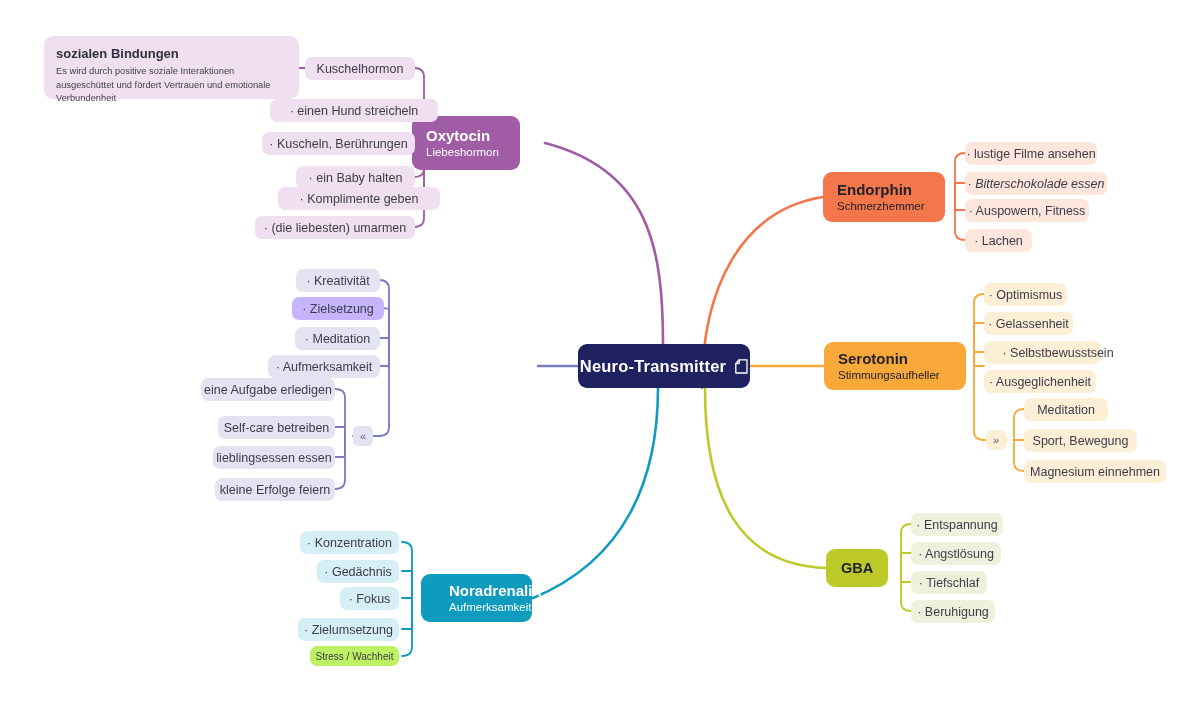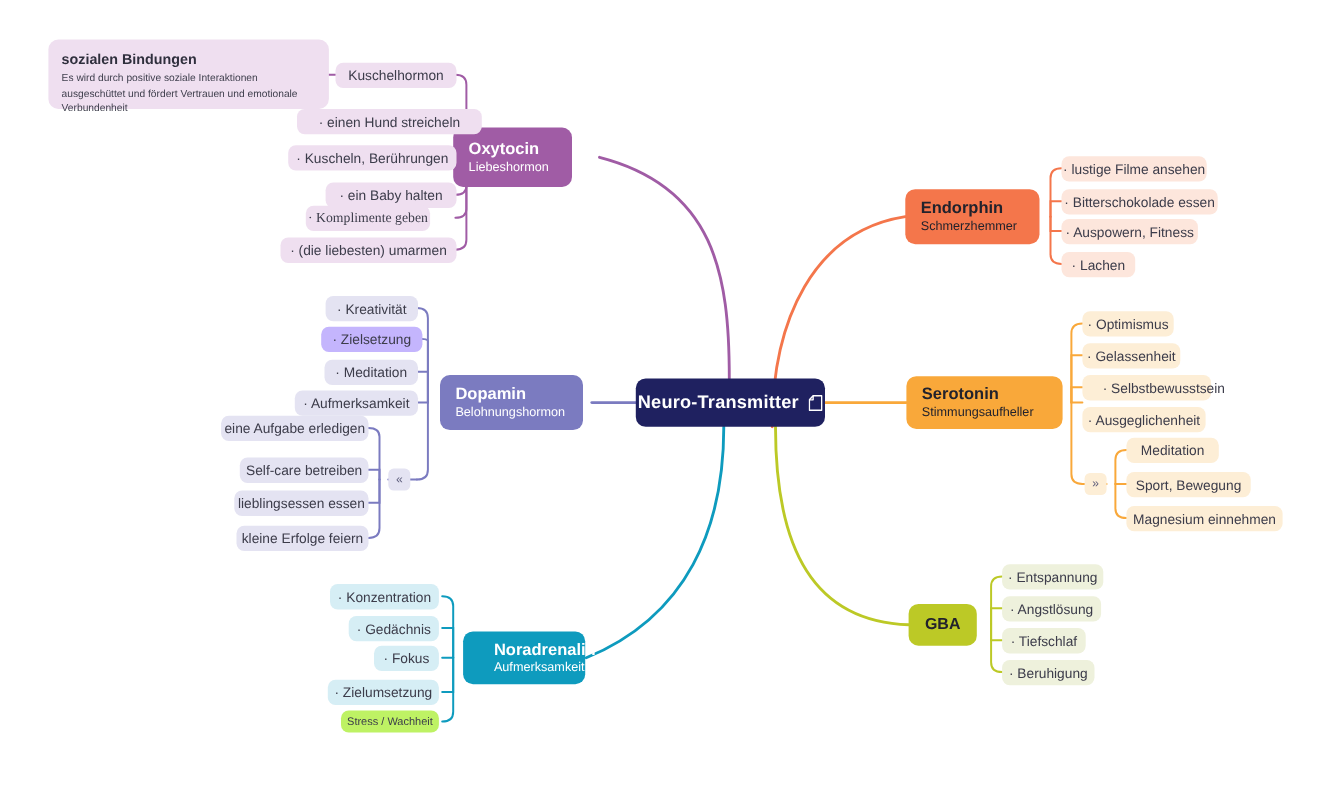--- a/index.html
+++ b/index.html
@@ -106,36 +106,32 @@
   </div>
   <div class="pill leaf" style="left:270px;top:99px;width:168px;background:#efdff0;">
     <span>· einen Hund streicheln</span>
   </div>
   <div class="pill leaf" style="left:262px;top:132px;width:153px;background:#efdff0;">
     <span>· Kuscheln, Berührungen</span>
   </div>
   <div class="pill leaf" style="left:296px;top:166px;width:119px;background:#efdff0;">
     <span>· ein Baby halten</span>
   </div>
-  <div class="pill leaf" style="left:278px;top:187px;width:113px;background:#efdff0;font-family:Liberation Serif, serif;">
+  <div class="pill leaf" style="left:278px;top:187px;width:162px;background:#efdff0;">
     <span>· Komplimente geben</span>
   </div>
   <div class="pill leaf" style="left:255px;top:216px;width:160px;background:#efdff0;">
     <span>· (die liebesten) umarmen</span>
   </div>
 
   <div id="notebox" style="left:44px;top:36px;width:255px;height:63px;">
     <div class="nb-title">sozialen Bindungen</div>
     <div class="nb-body">Es wird durch positive soziale Interaktionen ausgeschüttet und fördert Vertrauen und emotionale Verbundenheit</div>
   </div>
 
-  <div class="node branch" style="left:400px;top:341px;width:130px;height:50px;background:#7b7bc0;color:#ffffff;">
-    <span class="b-title">Dopamin</span>
-    <span class="b-sub">Belohnungshormon</span>
-  </div>
   <div class="pill leaf" style="left:296px;top:269px;width:84px;background:#e4e3f2;">
     <span>· Kreativität</span>
   </div>
   <div class="pill leaf" style="left:292px;top:297px;width:92px;background:#c4b5fd;">
     <span>· Zielsetzung</span>
   </div>
   <div class="pill leaf" style="left:295px;top:327px;width:85px;background:#e4e3f2;">
     <span>· Meditation</span>
   </div>
   <div class="pill leaf" style="left:268px;top:355px;width:112px;background:#e4e3f2;">
@@ -177,21 +173,21 @@
     <span>Stress / Wachheit</span>
   </div>
 
   <div class="node branch" style="left:823px;top:172px;width:122px;height:50px;background:#f4764b;color:#22222c;">
     <span class="b-title">Endorphin</span>
     <span class="b-sub">Schmerzhemmer</span>
   </div>
   <div class="pill leaf" style="left:965px;top:142px;width:132px;background:#fde6dc;">
     <span>· lustige Filme ansehen</span>
   </div>
-  <div class="pill leaf" style="left:965px;top:172px;width:142px;background:#fde6dc;">
+  <div class="pill leaf" style="left:965px;top:172px;width:142px;background:#fde6dc;font-style:italic;">
     <span>· Bitterschokolade essen</span>
   </div>
   <div class="pill leaf" style="left:965px;top:199px;width:124px;background:#fde6dc;">
     <span>· Auspowern, Fitness</span>
   </div>
   <div class="pill leaf" style="left:965px;top:229px;width:67px;background:#fde6dc;">
     <span>· Lachen</span>
   </div>
 
   <div class="node branch" style="left:824px;top:342px;width:142px;height:48px;background:#f9a83a;color:#22222c;">

